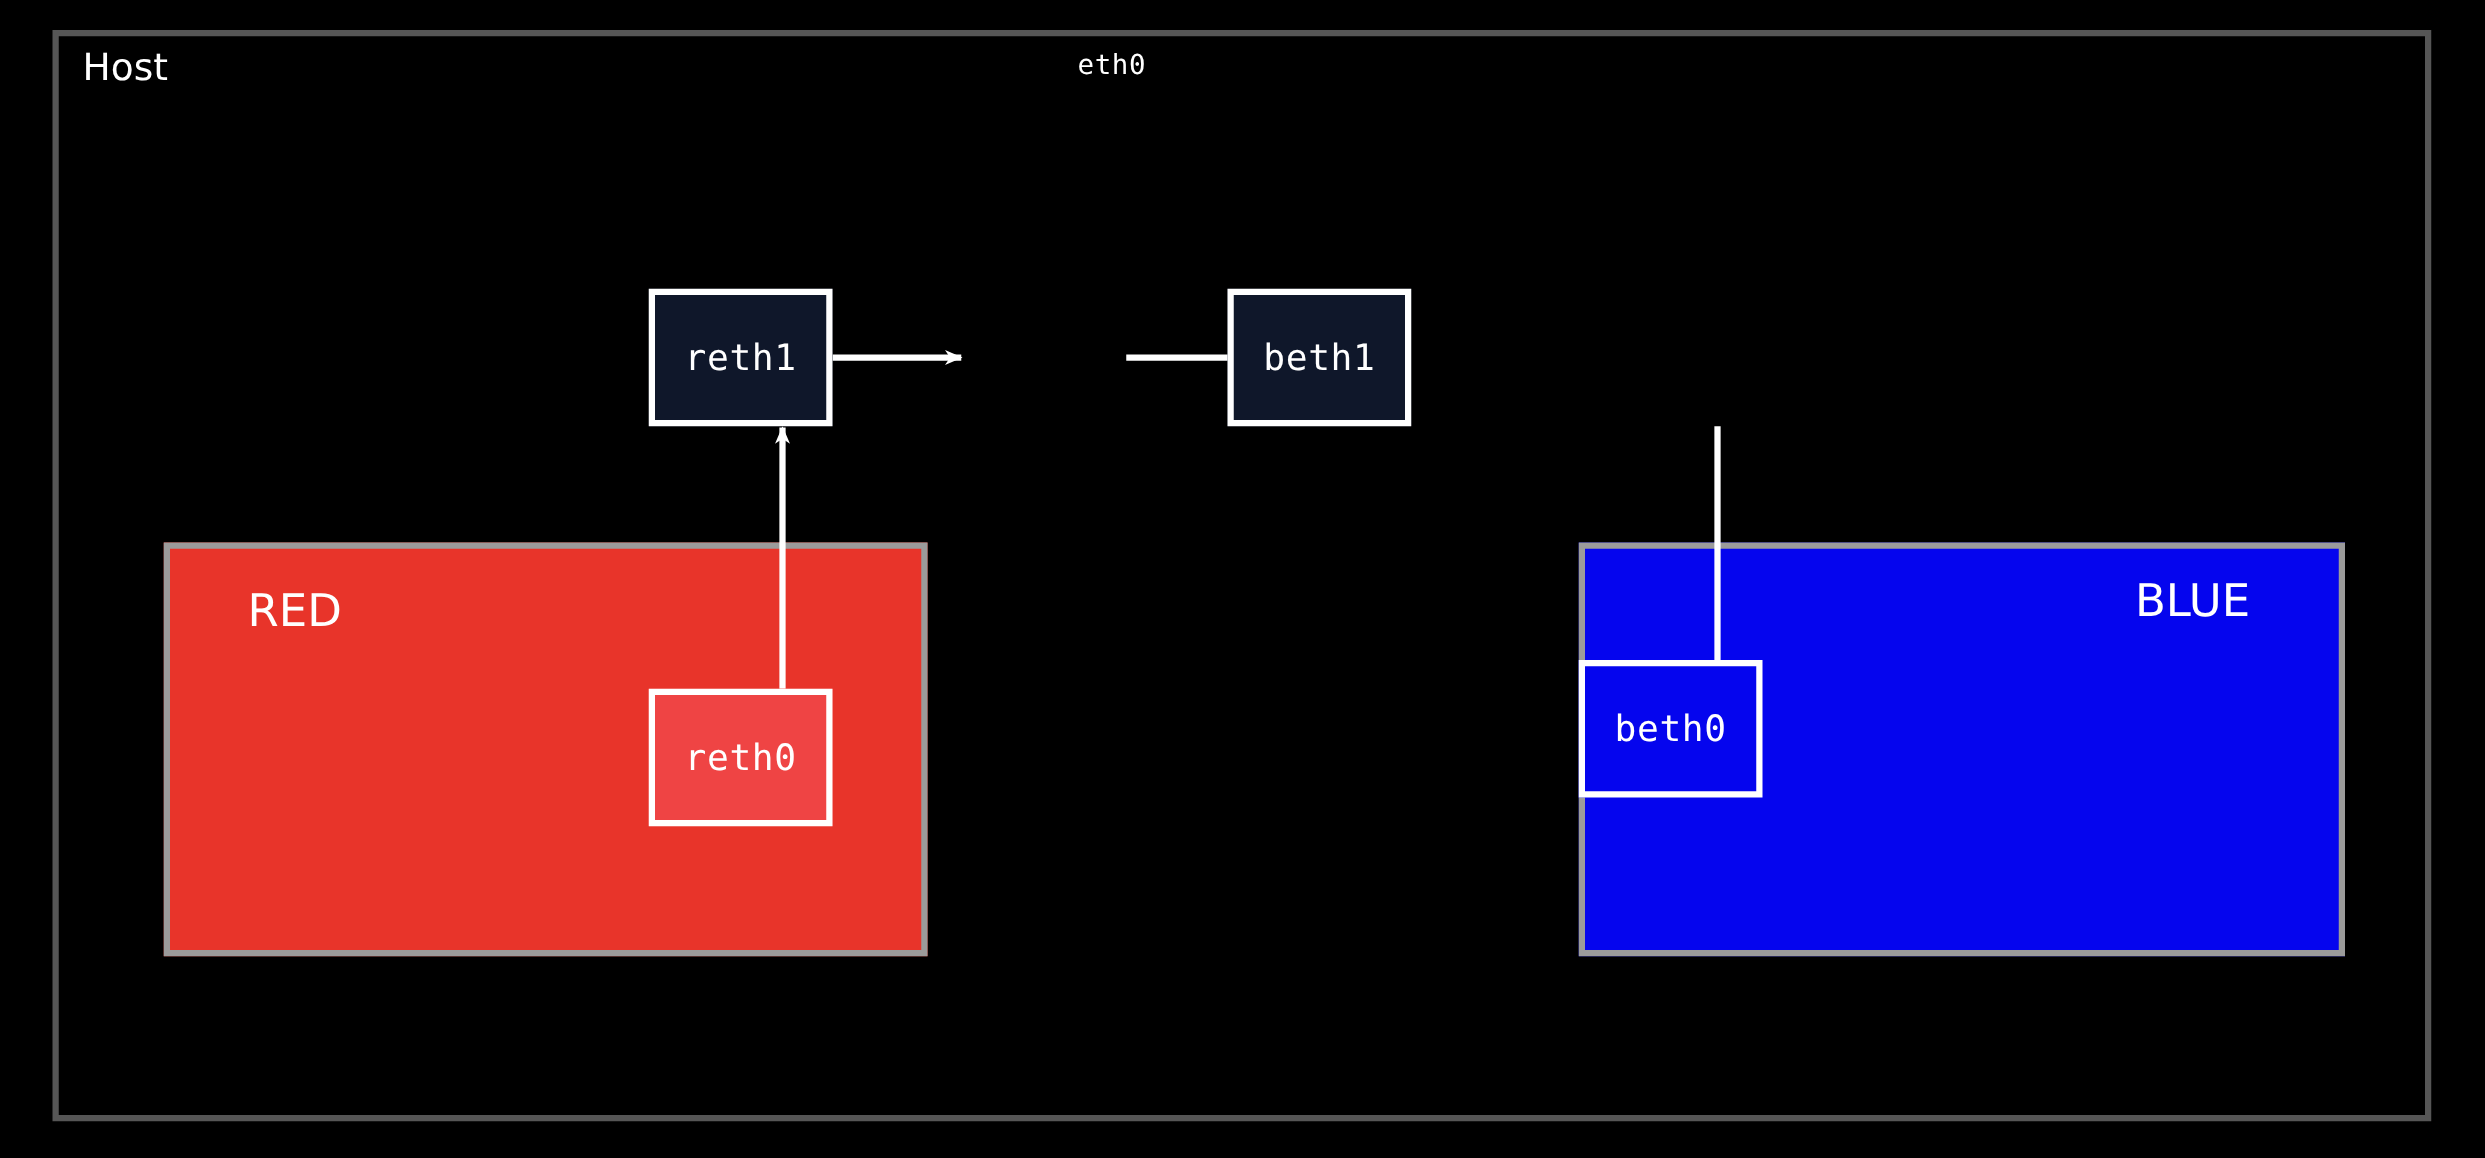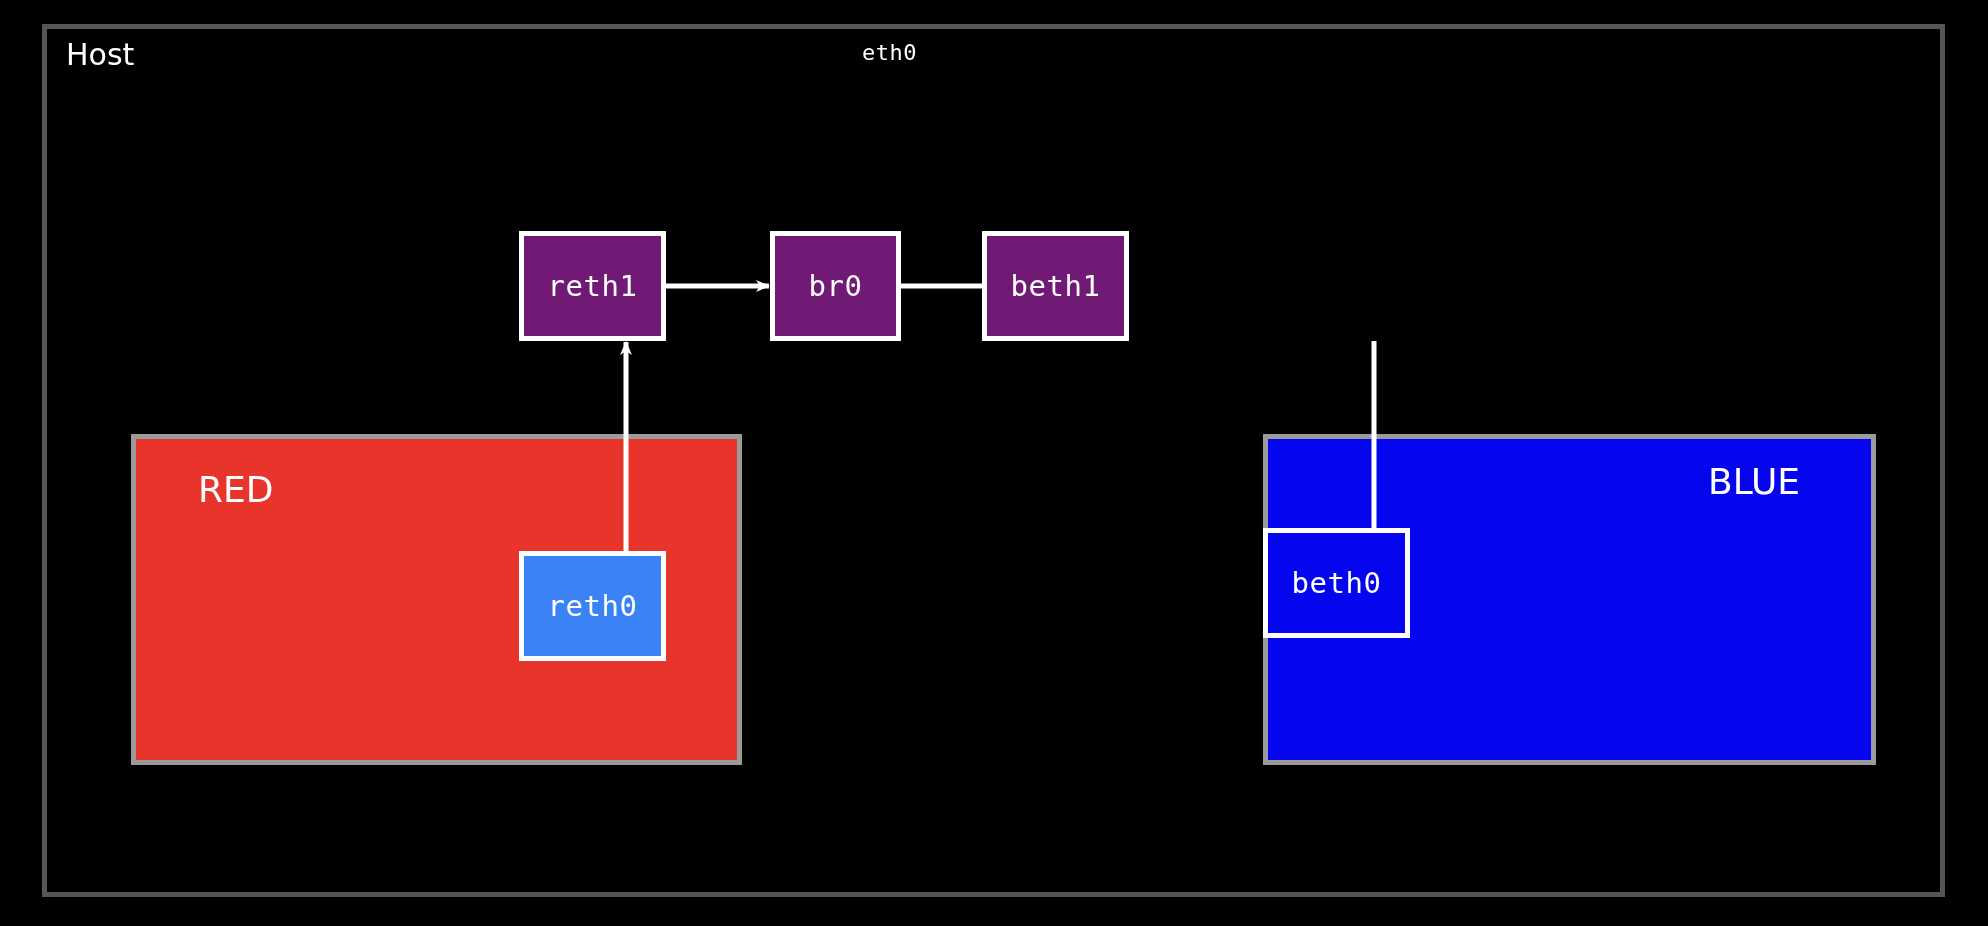--- a/index.html
+++ b/index.html
@@ -91,22 +91,22 @@
     border: 5px solid #ffffff;
     display: flex;
     align-items: center;
     justify-content: center;
     font-family: "DejaVu Sans Mono", monospace;
     font-size: 29px;
     color: #ffffff;
     letter-spacing: 0.5px;
     white-space: nowrap;
   }
-  .node-dark { background: #701a75; }
-  .node-on-red { background: #3b82f6; }
+  .node-dark { background: #0f172a; }
+  .node-on-red { background: #ef4444; }
   .node-on-blue { background: #0505ee; }
 
   .node-reth1 { left: 519px; top: 231px; width: 147px; height: 110px; }
   .node-br0   { left: 770px; top: 231px; width: 131px; height: 110px; }
   .node-beth1 { left: 982px; top: 231px; width: 147px; height: 110px; }
   .node-reth0 { left: 519px; top: 551px; width: 147px; height: 110px; }
   .node-beth0 { left: 1263px; top: 528px; width: 147px; height: 110px; }
 
   
   .edges {
@@ -156,23 +156,20 @@
 
     <g>
       <line x1="1374" y1="341" x2="1374" y2="550" stroke="#ffffff" stroke-width="5" marker-end="url(#arrowhead)"></line>
     </g>
   </svg>
 
   <div class="node node-dark node-reth1">
     <span>reth1</span>
   </div>
 
-  <div class="node node-dark node-br0">
-    <span>br0</span>
-  </div>
 
   <div class="node node-dark node-beth1">
     <span>beth1</span>
   </div>
 
   <div class="node node-on-red node-reth0">
     <span>reth0</span>
   </div>
 
   <div class="node node-on-blue node-beth0">

